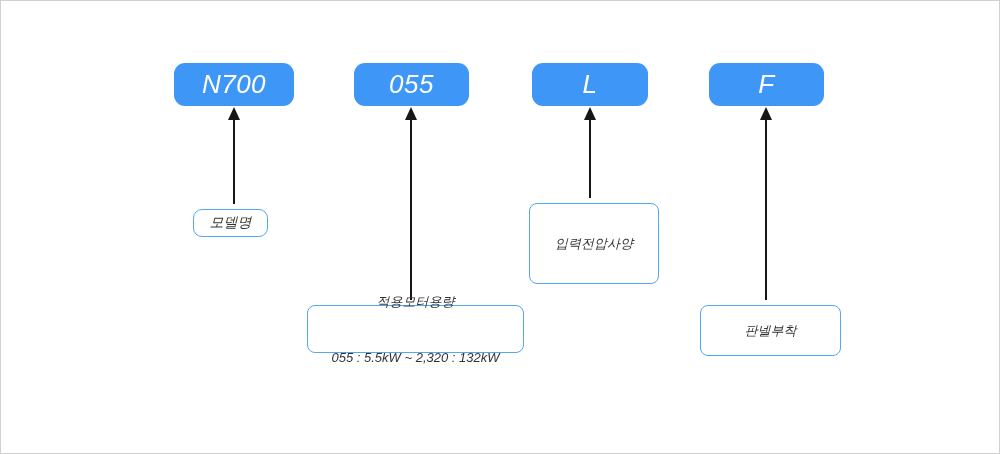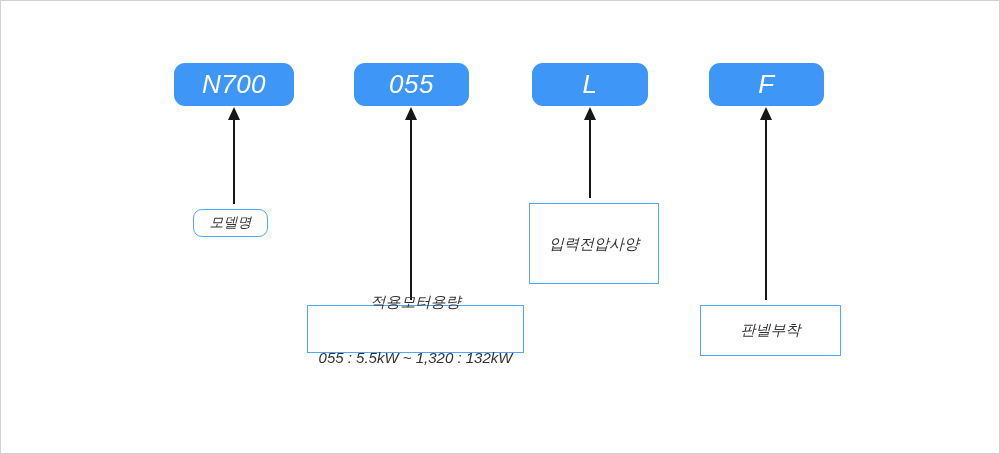--- a/index.html
+++ b/index.html
@@ -62,24 +62,24 @@
   .ah-3 { left: 583px; }
   .ah-4 { left: 759px; }
   .al-1 { left: 232px; height: 85px; }
   .al-2 { left: 409px; height: 181px; }
   .al-3 { left: 588px; height: 79px; }
   .al-4 { left: 764px; height: 181px; }
 
   .desc {
     position: absolute;
     border: 1px solid var(--desc-border);
-    border-radius: 0;
+    border-radius: 8px;
     background: #fff;
     color: var(--desc-text);
-    font-size: 15px;
+    font-size: 13px;
     text-align: center;
     display: flex;
     flex-direction: column;
     align-items: center;
     justify-content: center;
   }
   .desc span { display: block; }
   .desc-model   { left: 192px; top: 208px; width: 75px;  height: 28px; border-radius: 9px; font-size: 14px; }
   .desc-motor   { left: 306px; top: 304px; width: 217px; height: 48px; line-height: 21px; gap: 35px; }
   .desc-voltage { left: 528px; top: 202px; width: 130px; height: 81px; line-height: 24px; }
@@ -99,21 +99,21 @@
     <span>모델명</span>
   </div>
 
   <div class="chip chip-055">
     <span>055</span>
   </div>
   <div class="arrow-head ah-2"></div>
   <div class="arrow-line al-2"></div>
   <div class="desc desc-motor">
     <span>적용모터용량</span>
-    <span>055 : 5.5kW ~ 1,320 : 132kW</span>
+    <span>055 : 5.5kW ~ 2,320 : 132kW</span>
   </div>
 
   <div class="chip chip-l">
     <span>L</span>
   </div>
   <div class="arrow-head ah-3"></div>
   <div class="arrow-line al-3"></div>
   <div class="desc desc-voltage">
     <span>입력전압사양</span>
   </div>

